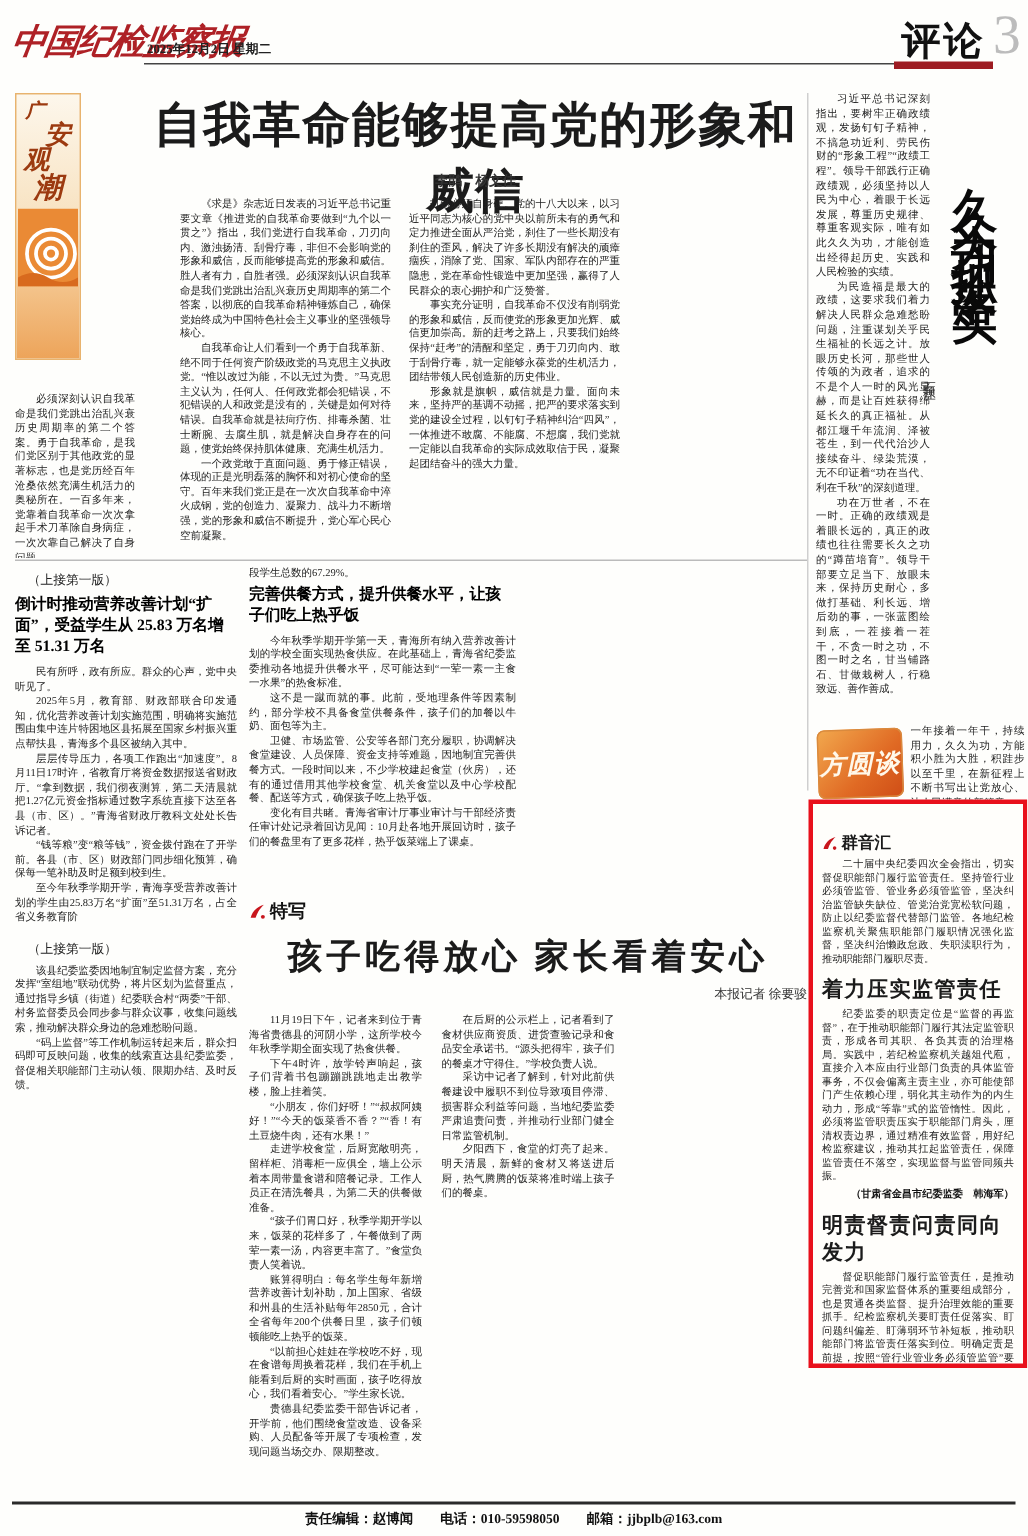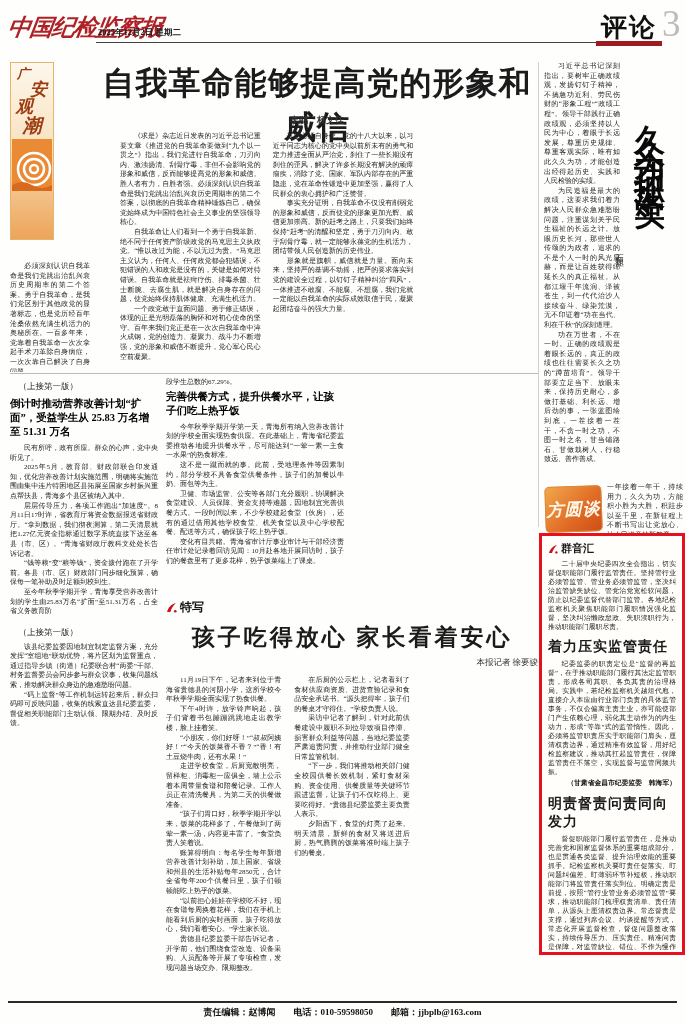--- a/index.html
+++ b/index.html
@@ -53,22 +53,22 @@
   .cont-label{font-size:8.5px;color:#222;margin:0 0 4px 0;text-indent:1em;}
   .sub-head{font-size:10.5px;font-weight:bold;line-height:14px;text-align:left;margin:2px 0 5px 0;color:#000;}
   
   .feature{position:absolute;left:166px;top:599px;width:372px;height:396px;}
   .kicker{display:flex;align-items:center;gap:3px;font-size:12px;font-weight:bold;color:#111;}
   .kicker svg{width:11px;height:11px;}
   .feat-title{text-align:center;font-size:23px;font-weight:bold;letter-spacing:3px;margin:6px 0 4px 0;}
   .feat-byline{text-align:right;font-size:8.5px;color:#333;margin-bottom:7px;}
   .feat-body{column-count:3;column-gap:13px;column-fill:auto;height:303px;overflow:hidden;}
   
-  .voices{position:absolute;left:539px;top:533px;width:146px;height:422px;box-sizing:border-box;
-          border:3px solid #e8101c;background:#fffefb;padding:5px 6px;overflow:hidden;}
+  .voices{position:absolute;left:539px;top:533px;width:146px;height:379px;box-sizing:border-box;
+          border:3px solid #e8101c;background:#fffefb;padding:18px 6px;overflow:hidden;}
   .v-label{display:flex;align-items:center;gap:3px;font-size:11px;font-weight:bold;margin-bottom:3px;}
   .v-label svg{width:10px;height:10px;}
   .v-title{font-size:14px;font-weight:bold;text-align:left;margin:7px 0 3px 0;letter-spacing:1px;}
   .v-body{font-size:6.8px;line-height:9px;text-align:justify;margin:0;text-indent:2em;color:#222;}
   .v-src{font-size:6.8px;font-weight:bold;text-align:right;margin:2px 0 0 0;color:#111;}
   
   .foot-rule{position:absolute;left:8px;top:1001px;width:669px;height:2px;background:#2a2a2a;}
   .footer{position:absolute;left:0;top:1006px;width:685px;text-align:center;font-size:9px;
           font-weight:bold;color:#111;}
 </style>
@@ -163,21 +163,20 @@
       <p class="t">11月19日下午，记者来到位于青海省贵德县的河阴小学，这所学校今年秋季学期全面实现了热食供餐。</p>
       <p class="t">下午4时许，放学铃声响起，孩子们背着书包蹦蹦跳跳地走出教学楼，脸上挂着笑。</p>
       <p class="t">“小朋友，你们好呀！”“叔叔阿姨好！”“今天的饭菜香不香？”“香！有土豆烧牛肉，还有水果！”</p>
       <p class="t">走进学校食堂，后厨宽敞明亮，留样柜、消毒柜一应俱全，墙上公示着本周带量食谱和陪餐记录。工作人员正在清洗餐具，为第二天的供餐做准备。</p>
       <p class="t">“孩子们胃口好，秋季学期开学以来，饭菜的花样多了，午餐做到了两荤一素一汤，内容更丰富了。”食堂负责人笑着说。</p>
       <p class="t">账算得明白：每名学生每年新增营养改善计划补助，加上国家、省级和州县的生活补贴每年2850元，合计全省每年200个供餐日里，孩子们顿顿能吃上热乎的饭菜。</p>
       <p class="t">“以前担心娃娃在学校吃不好，现在食谱每周换着花样，我们在手机上能看到后厨的实时画面，孩子吃得放心，我们看着安心。”学生家长说。</p>
       <p class="t">贵德县纪委监委干部告诉记者，开学前，他们围绕食堂改造、设备采购、人员配备等开展了专项检查，发现问题当场交办、限期整改。</p>
       <p class="t">在后厨的公示栏上，记者看到了食材供应商资质、进货查验记录和食品安全承诺书。“源头把得牢，孩子们的餐桌才守得住。”学校负责人说。</p>
       <p class="t">采访中记者了解到，针对此前供餐建设中履职不到位导致项目停滞、损害群众利益等问题，当地纪委监委严肃追责问责，并推动行业部门健全日常监管机制。</p>
-      <p class="t">“下一步，我们将推动相关部门健全校园供餐长效机制，紧盯食材采购、资金使用、供餐质量等关键环节跟进监督，让孩子们不仅吃得上、更要吃得好。”贵德县纪委监委主要负责人表示。</p>
       <p class="t">夕阳西下，食堂的灯亮了起来。明天清晨，新鲜的食材又将送进后厨，热气腾腾的饭菜将准时端上孩子们的餐桌。</p>
     </div>
   </div>
 
   <div class="voices">
     <div class="v-label">
       <svg viewBox="0 0 10 10">
         <path d="M1 9 C2 5 5 2 9 1 C6 4 5 6 4 9 Z" fill="#c8161d"></path>
           <circle cx="8.4" cy="8.4" r="1.2" fill="#c8161d"></circle>
       </svg>

